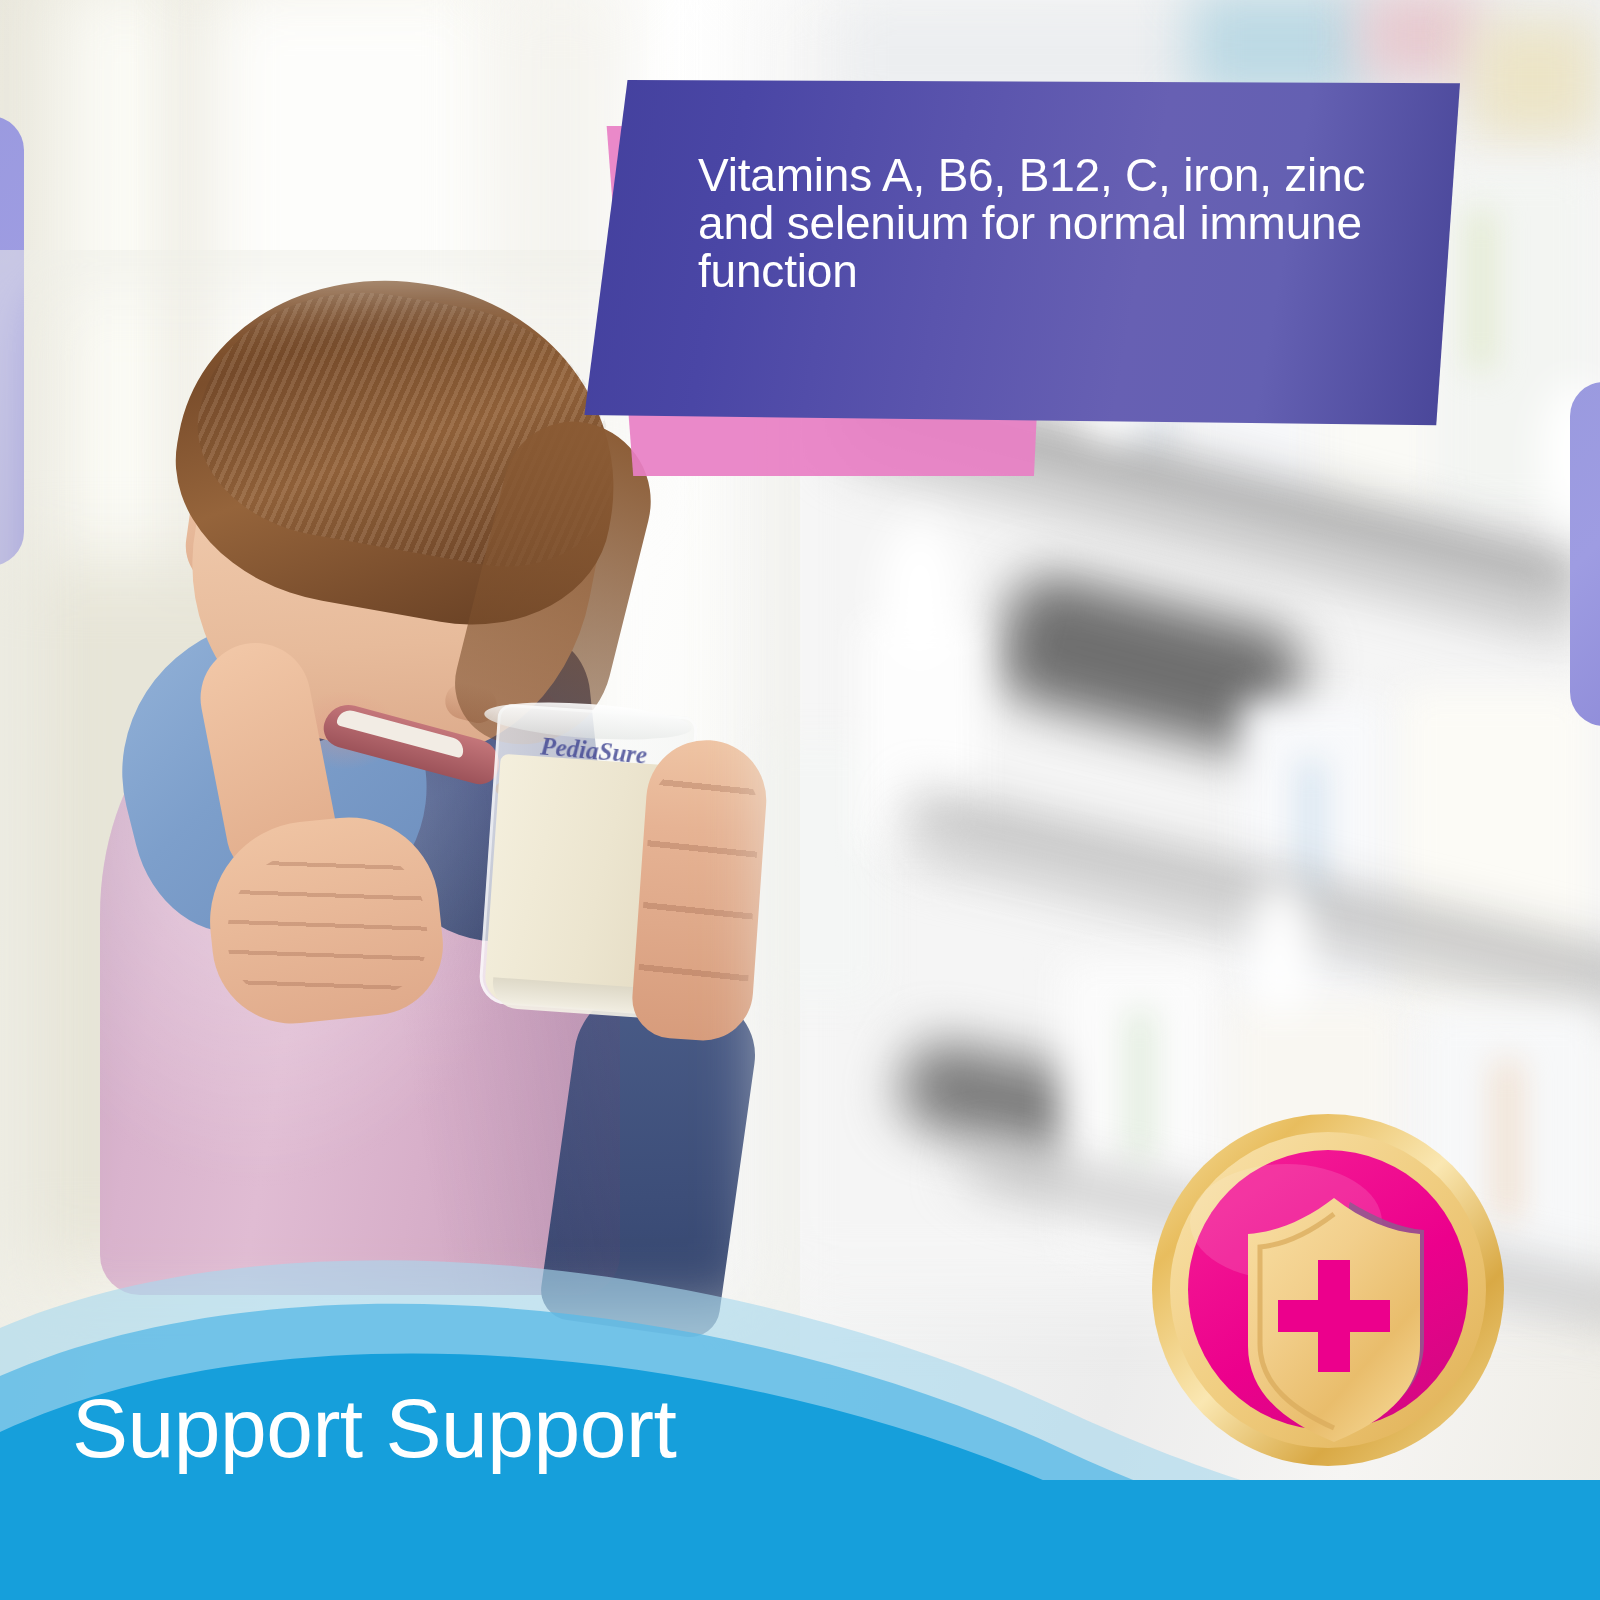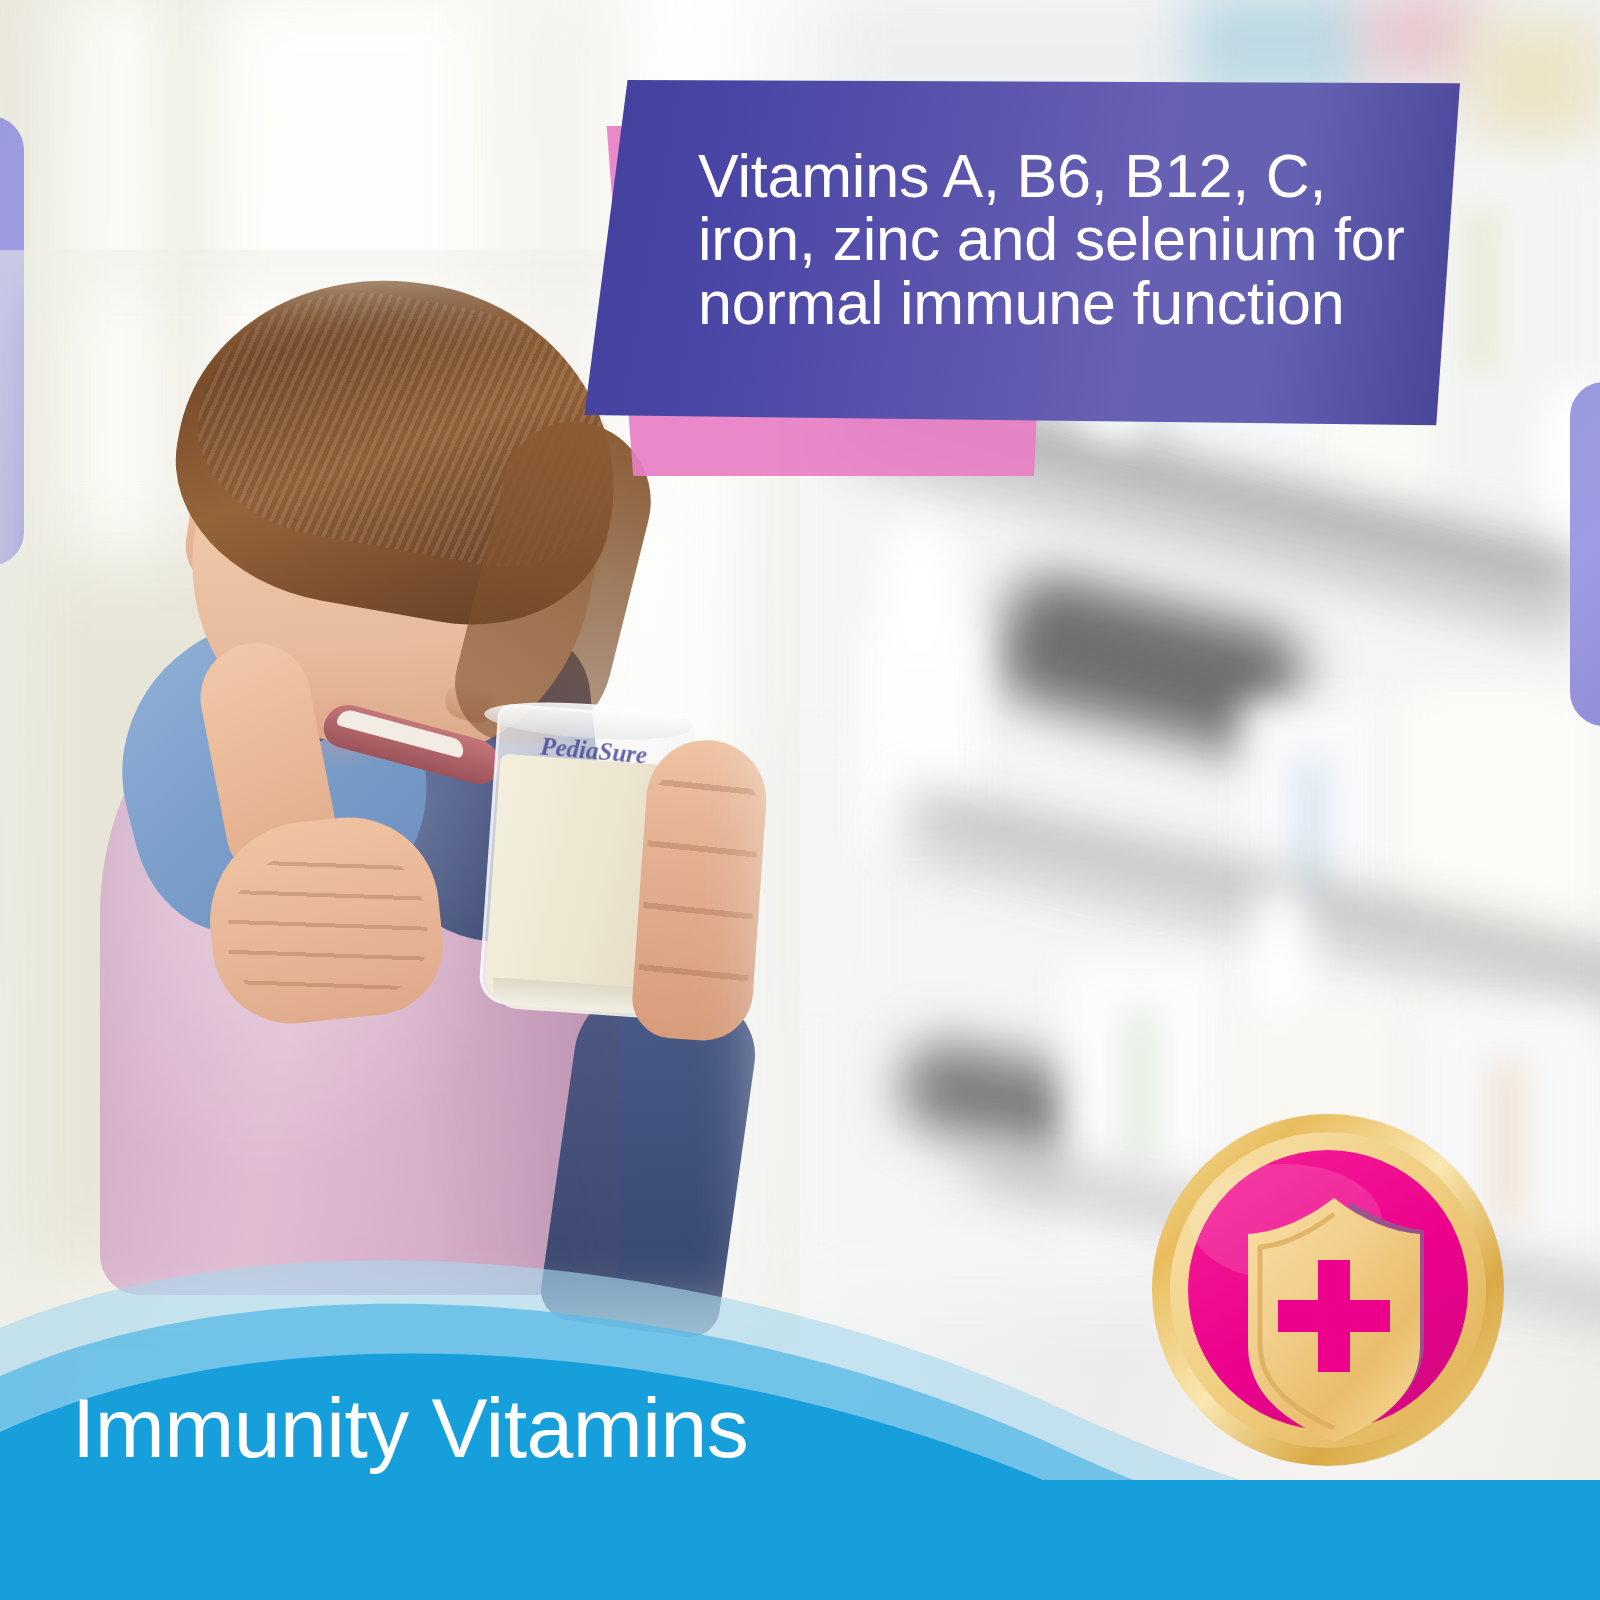--- a/index.html
+++ b/index.html
@@ -91,23 +91,23 @@
     border-radius:0 0 0 26px;
     opacity:.92;
   }
   .banner-main{
     position:absolute;left:0;top:0;width:880px;height:348px;
     background:linear-gradient(100deg,#43409d 0%,#4a46a5 18%,#5a54ad 42%,#6760b3 63%,#6460b2 78%,#474497 100%);
     clip-path:polygon(5.4% 0%, 100% 0.9%, 97.3% 99.2%, 0.5% 96.3%);
     border-radius:20px 0 0 0;
   }
   .banner-text{
-    position:absolute;left:118px;top:65px;width:740px;
+    position:absolute;left:118px;top:72px;width:740px;
     color:#ffffff;
-    font-size:61px;
+    font-size:46px;
     line-height:1.04;
     letter-spacing:-0.2px;
     font-weight:400;
     font-family:"Liberation Sans","DejaVu Sans",sans-serif;
   }
 
   
   .boy{position:absolute;left:40px;top:290px;width:720px;height:1000px;}
   .boy *{position:absolute;}
 
@@ -382,21 +382,21 @@
     <div class="banner-text">Vitamins A, B6, B12, C, iron, zinc and selenium for normal immune function</div>
   </div>
 
   <svg class="wave" viewBox="0 0 1600 420" preserveAspectRatio="none">
     <path fill="#a8d8ee" fill-opacity="0.62" d="M0,148 C300,20 760,88 1060,228 C1270,326 1430,356 1600,352 L1600,420 L0,420 Z"></path>
     <path fill="#5cbae6" fill-opacity="0.80" d="M0,196 C300,64 760,128 1060,268 C1270,366 1430,392 1600,388 L1600,420 L0,420 Z"></path>
     <path fill="#169fdb" d="M0,252 C300,112 770,176 1070,312 C1280,406 1440,428 1600,424 L1600,420 L0,420 Z"></path>
     <rect x="0" y="300" width="1600" height="120" fill="#169fdb"></rect>
   </svg>
 
-  <div class="title">Immunity Vitamins</div>
+  <div class="title">Support Support</div>
 
   <svg class="badge" viewBox="0 0 360 360">
     <defs>
       <linearGradient id="goldRing" x1="0" y1="0" x2="1" y2="1">
         <stop offset="0%" stop-color="#f8e2a6"></stop>
         <stop offset="22%" stop-color="#e8bd5e"></stop>
         <stop offset="48%" stop-color="#fae7b2"></stop>
         <stop offset="72%" stop-color="#d9a945"></stop>
         <stop offset="100%" stop-color="#f4d992"></stop>
       </linearGradient>

